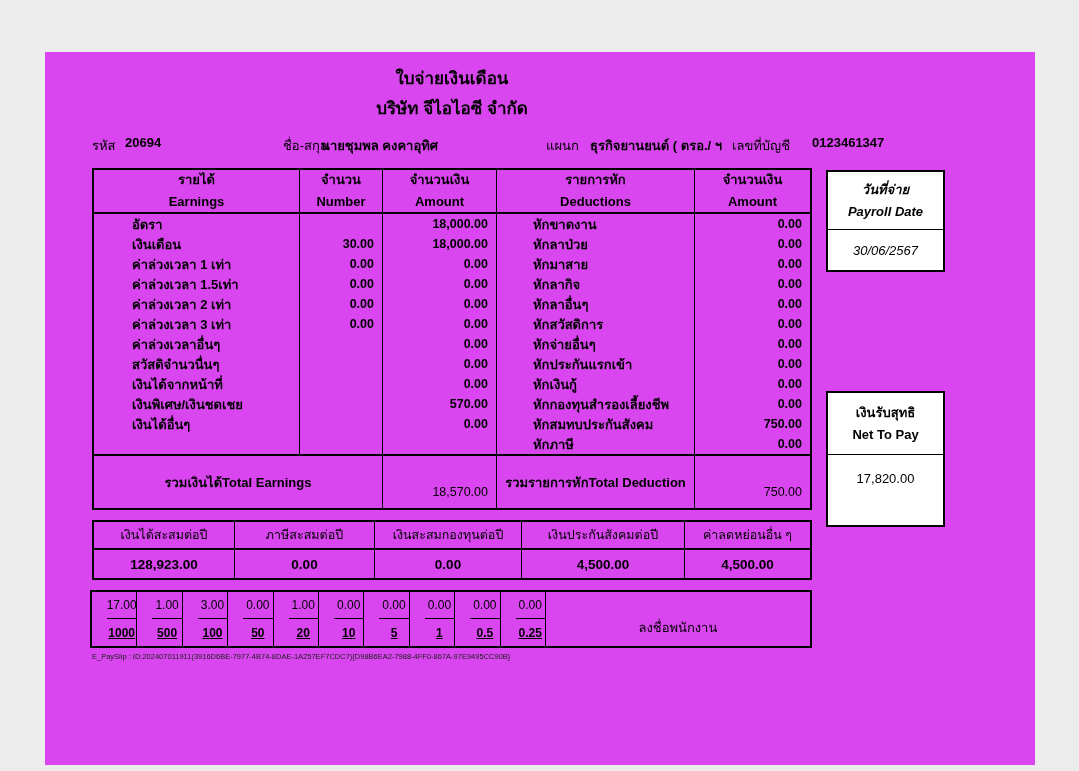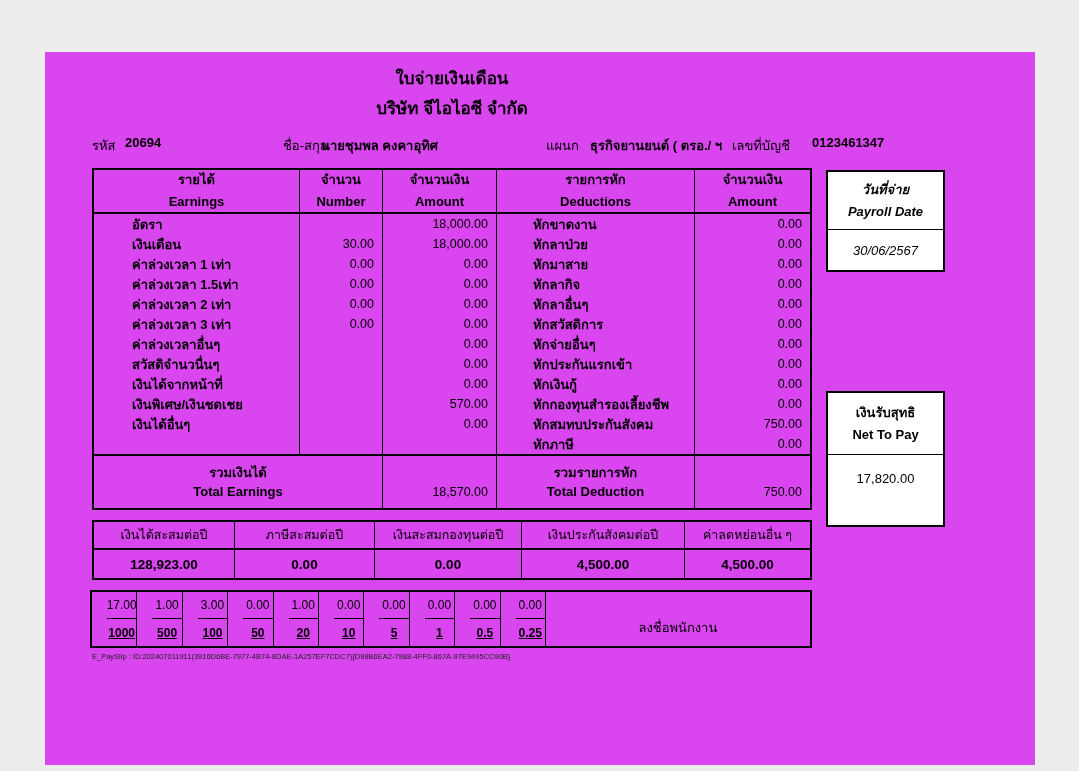--- a/index.html
+++ b/index.html
@@ -37,25 +37,25 @@
   .hcell {
     border-bottom:2px solid #000;
     display:flex; flex-direction:column; justify-content:space-between; align-items:center;
     font-weight:bold; font-size:13px; line-height:20px;
   }
   .br { border-right:1px solid #000; }
   .bodycol { position:relative;margin-left:28px; }
   .brow { height:20px; display:flex; align-items:center; font-size:13px; }
   .brow.lbl { padding-left:10px; font-weight:bold; }
   .brow.dlbl { padding-left:8px; font-weight:bold; }
-  .brow.num { justify-content:flex-end; padding-right:8px; font-weight:normal; font-size:12.5px; }
+  .brow.num { justify-content:flex-end; padding-right:8px; font-weight:bold; font-size:12.5px; }
   .tcell { border-top:2px solid #000; font-size:13px; }
   .tcell.merged {
     grid-column:span 2;
-    display:flex; flex-direction:column; justify-content:center; align-items:center;
+    display:flex; flex-direction:row; justify-content:center; align-items:center;
     font-weight:bold; line-height:19px;
   }
   .tcell.amount {
     display:flex; align-items:flex-end; justify-content:flex-end;
     padding:0 8px 9px 0; font-size:12.5px;
   }
 
   
   .sidebox { left:781px; width:119px; border:2px solid #000; background:#fff; }
   .sidebox .boxlabel {

